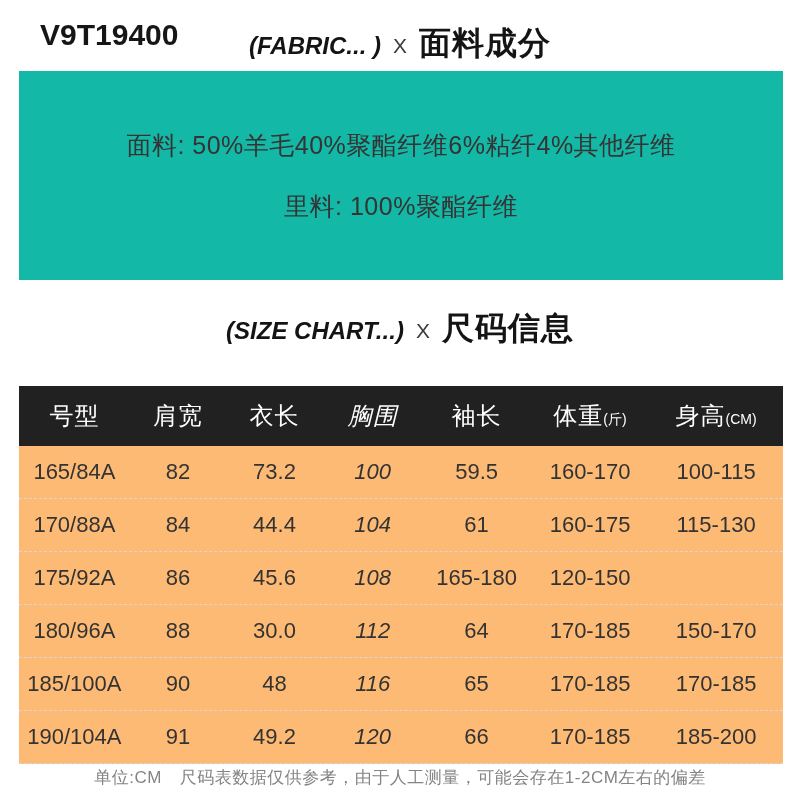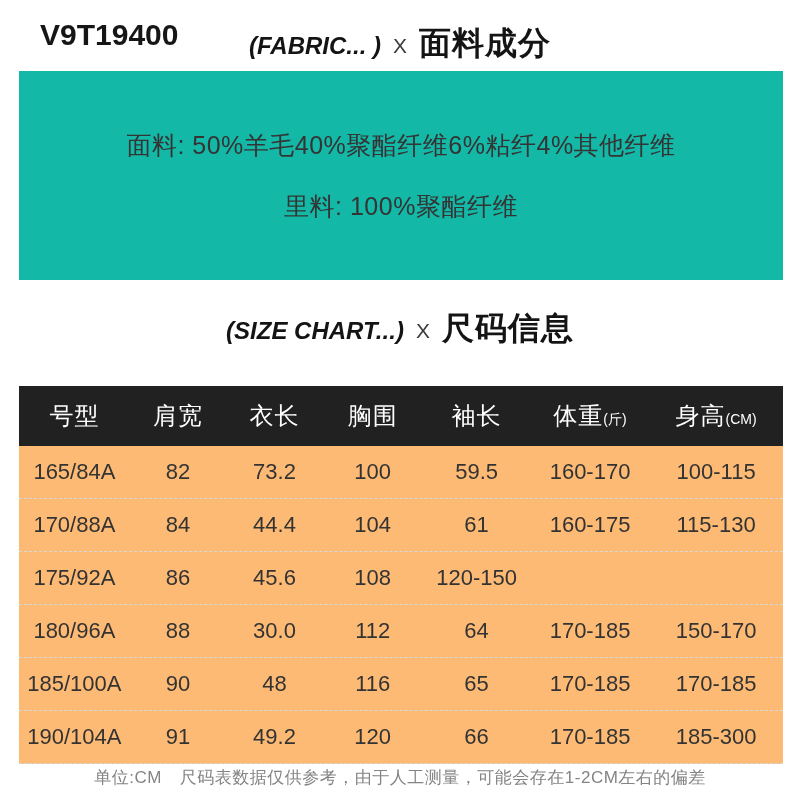--- a/index.html
+++ b/index.html
@@ -61,21 +61,21 @@
   .thead .unit { font-size: 14px; font-weight: 400; letter-spacing: 0px; }
   .tbody .trow {
     height: 53px; background: #fdba74;
     border-bottom: 1px dashed #d8d8d8;
     color: #333333; font-size: 22px;
   }
   .cell { text-align: center; }
   .cell:nth-child(1) { width: 14.5%; }
   .cell:nth-child(2) { width: 12.6%; }
   .cell:nth-child(3) { width: 12.7%; }
-  .cell:nth-child(4) { width: 13%;   }
+  .cell:nth-child(4) { width: 13%; font-style: italic;   }
   .cell:nth-child(5) { width: 14.2%; }
   .cell:nth-child(6) { width: 15.5%; }
   .cell:nth-child(7) { width: 17.5%; }
 
   
   .footer-note {
     position: absolute; left: 0; top: 766px; width: 100%;
     text-align: center; font-size: 17px; color: #848484; letter-spacing: 0.5px;
     white-space: nowrap;
   }
@@ -126,20 +126,21 @@
         <div class="cell">104</div>
         <div class="cell">61</div>
         <div class="cell">160-175</div>
         <div class="cell">115-130</div>
       </div>
       <div class="trow">
         <div class="cell">175/92A</div>
         <div class="cell">86</div>
         <div class="cell">45.6</div>
         <div class="cell">108</div>
+        <div class="cell">165-180</div>
         <div class="cell">120-150</div>
       </div>
       <div class="trow">
         <div class="cell">180/96A</div>
         <div class="cell">88</div>
         <div class="cell">30.0</div>
         <div class="cell">112</div>
         <div class="cell">64</div>
         <div class="cell">170-185</div>
         <div class="cell">150-170</div>
@@ -153,20 +154,20 @@
         <div class="cell">170-185</div>
         <div class="cell">170-185</div>
       </div>
       <div class="trow">
         <div class="cell">190/104A</div>
         <div class="cell">91</div>
         <div class="cell">49.2</div>
         <div class="cell">120</div>
         <div class="cell">66</div>
         <div class="cell">170-185</div>
-        <div class="cell">185-300</div>
+        <div class="cell">185-200</div>
       </div>
     </div>
 </section>
 
 <footer class="footer-note">
   <span class="unit">单位:CM</span><span>尺码表数据仅供参考，由于人工测量，可能会存在1-2CM左右的偏差</span>
 </footer>
 
 </body></html>

